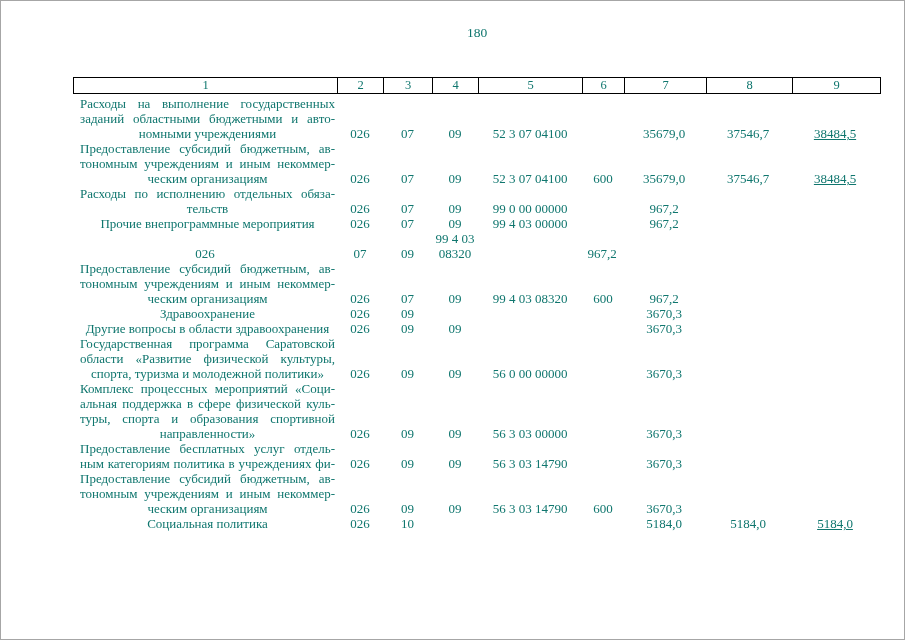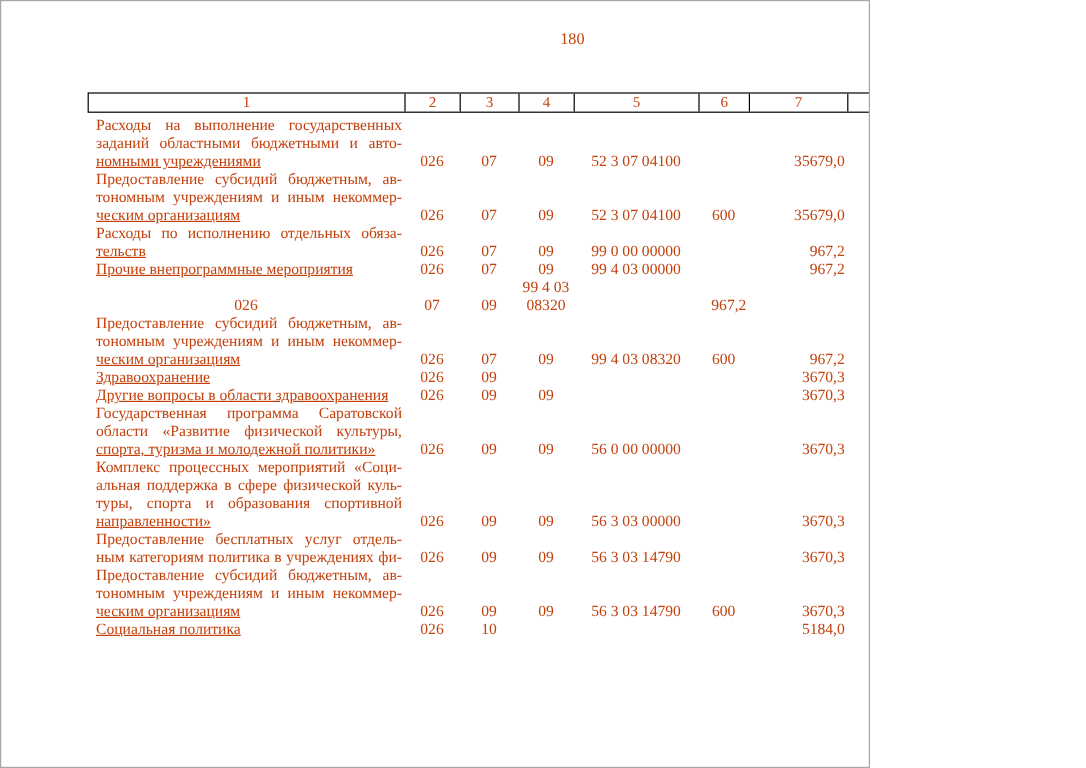--- a/index.html
+++ b/index.html
@@ -1,19 +1,19 @@
 <!DOCTYPE html>
 <html><head>
 <meta charset="utf-8">
 <style>
   html,body { margin:0; padding:0; background:#ffffff; }
   .page {
-    position:relative; width:725px; height:640px; box-sizing:border-box;
+    position:relative; width:905px; height:640px; box-sizing:border-box;
     background:#ffffff; border:1px solid #a6a6a6; overflow:hidden;
-    font-family:"Liberation Serif", serif; color:#c2410c;padding-left:32px;
+    font-family:"Liberation Serif", serif; color:#0f766e;padding-left:32px;
   }
   .pagenum {
     position:absolute; top:24px; left:72px; width:808px;
     text-align:center; font-size:13.5px; line-height:15px;
   }
   .content { position:absolute; left:72px; top:76px; width:808px; }
   .thead {
     display:grid;
     grid-template-columns:264px 46px 49px 46px 104px 42px 82px 86px 87px;
     border:1px solid #000;
@@ -25,23 +25,23 @@
   .th:last-child { border-right:none; }
   .tbody { margin-top:2px; }
   .row {
     display:grid;
     grid-template-columns:264px 46px 49px 46px 104px 42px 82px 86px 89px;
     align-items:end;
   }
   .c { font-size:13px; line-height:15px; box-sizing:border-box; }
   .c1 { padding-left:7px; padding-right:2px; }
   .c1 .jl { text-align:justify; text-align-last:justify; }
-  .c1 .ll { text-align:left;text-decoration:underline; }
+  .c1 .ll { text-align:center; }
   .c2,.c3,.c4,.c5,.c6 { text-align:center; }
-  .c7,.c8,.c9 { text-align:right; padding-right:2px; }
+  .c7,.c8,.c9 { text-align:center; padding-right:2px; }
   .c9 { padding-right:3px;text-decoration:underline; }
 </style>
 </head>
 <body>
 
 <div class="page">
   <div class="pagenum">180</div>
   <div class="content">
     <div class="thead">
       <div class="th">1</div>

